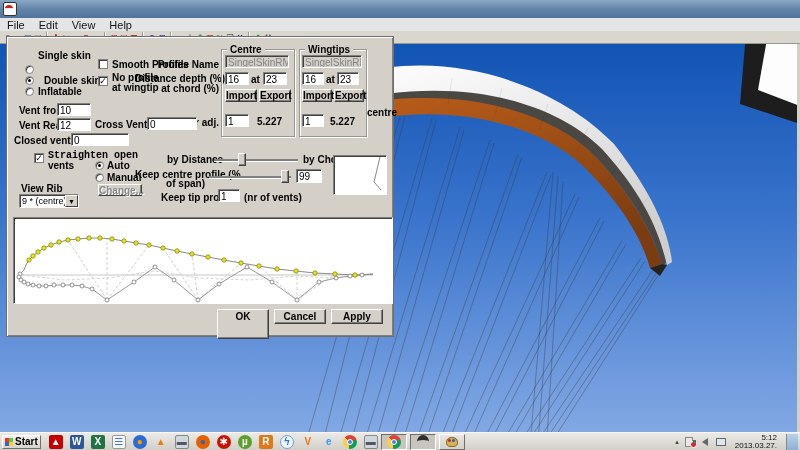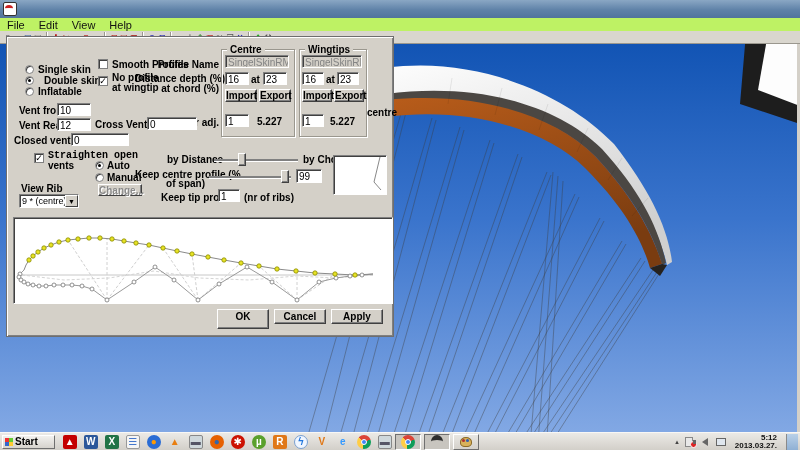--- a/index.html
+++ b/index.html
@@ -9,21 +9,21 @@
   
   .titlebar{position:absolute;left:0;top:0;width:800px;height:18px;z-index:5;
     background:linear-gradient(180deg,#8aa7c4 0%,#5f82a8 55%,#51749c 100%);
     display:flex;align-items:center;color:#fff;font-size:11px;font-weight:bold;
     padding-left:3px;box-sizing:border-box;white-space:nowrap;}
   .app-icon{width:12px;height:12px;margin-right:4px;background:#fff;border:1px solid #333;
     border-radius:2px;position:relative;flex:0 0 auto;}
   .app-icon:before{content:"";position:absolute;left:1px;top:2px;width:8px;height:4px;
     border-top:3px solid #c22;border-radius:50% 50% 0 0;}
   .menubar{position:absolute;left:0;top:18px;width:800px;height:13px;z-index:5;
-    background:#bef264;font-size:11px;display:flex;align-items:center;gap:0;
+    background:#e5e5e5;font-size:11px;display:flex;align-items:center;gap:0;
     border-bottom:1px solid #c2bfb6;}
   .menu-item{padding:0 7px;color:#111;}
   .toolbar{position:absolute;left:0;top:31px;width:800px;height:13px;z-index:5;
     background:#d9d6ce;display:flex;align-items:center;padding-left:3px;
     border-bottom:1px solid #9a978e;box-sizing:border-box;}
   .tb-icon{width:10px;height:11px;font-size:8px;line-height:11px;text-align:center;
     display:inline-block;overflow:hidden;}
   .tb-sep{width:1px;height:10px;background:#9a978e;border-right:1px solid #fff;
     margin:0 3px;display:inline-block;}
   .right-frame{position:absolute;right:0;top:44px;width:3px;height:388px;background:#d4d0c8;z-index:4;}
@@ -73,21 +73,21 @@
     border:1px solid;border-color:#808080 #fff #fff #808080;box-shadow:inset 1px 1px 0 #404040;
     box-sizing:content-box;}
   .preview{position:absolute;background:#fff;border:1px solid;border-color:#808080 #fff #fff #808080;
     box-shadow:inset 1px 1px 0 #404040;}
   
   .taskbar{position:absolute;left:0;top:432px;width:800px;height:18px;z-index:20;
     background:linear-gradient(180deg,#eceae6,#d2cfc9);border-top:1px solid #f8f7f5;
     display:flex;align-items:center;box-sizing:border-box;}
   .start-btn{margin-left:2px;height:14px;background:linear-gradient(180deg,#f2f1ee,#d6d3cd);
     border:1px solid;border-color:#fff #6f6f6f #6f6f6f #fff;display:flex;align-items:center;
-    padding:0 16px 0 2px;font-size:10px;font-weight:bold;gap:2px;box-sizing:border-box;}
+    padding:0 2px 0 2px;font-size:10px;font-weight:bold;gap:2px;box-sizing:border-box;}
   .flag{width:8px;height:8px;display:grid;grid-template-columns:4px 4px;grid-template-rows:4px 4px;}
   .flag i:nth-child(1){background:#e33;}.flag i:nth-child(2){background:#6c3;}
   .flag i:nth-child(3){background:#36c;}.flag i:nth-child(4){background:#fc3;}
   .ql{display:flex;align-items:center;gap:7px;margin-left:8px;}
   .ql-icon{width:14px;height:14px;display:flex;align-items:center;justify-content:center;
     font-size:10px;font-weight:bold;box-sizing:border-box;position:relative;}
   .ql-icon.sq{border-radius:2px;}
   .ql-icon.ci{border-radius:50%;}
   .chrome-ball{background:conic-gradient(from -50deg,#db4437 0 120deg,#0f9d58 0 240deg,#ffcd46 0 360deg);}
   .chrome-dot{position:absolute;left:4px;top:4px;width:6px;height:6px;border-radius:50%;
@@ -104,21 +104,21 @@
   .tray{margin-left:auto;display:flex;align-items:center;gap:5px;padding-right:2px;height:100%;}
   .tray-chevron{font-size:7px;color:#444;}
   .tray-ic{width:11px;height:11px;position:relative;display:flex;align-items:center;justify-content:center;}
   .doc-shape{width:8px;height:10px;background:#e8e8e8;border:1px solid #888;box-sizing:border-box;}
   .badge{position:absolute;right:-2px;bottom:-1px;width:5px;height:5px;border-radius:50%;
     background:#d22;border:1px solid #fff;box-sizing:content-box;}
   .speaker{width:0;height:0;border-top:4px solid transparent;border-bottom:4px solid transparent;
     border-right:6px solid #666;position:relative;}
   .speaker:before{content:"";position:absolute;left:-9px;top:-2px;width:3px;height:4px;background:#666;}
   .monitor{width:10px;height:8px;border:1px solid #666;background:#dfe6ee;box-sizing:border-box;}
-  .clock{font-size:8px;line-height:8px;text-align:right;color:#111;margin-left:3px;font-weight:bold;}
+  .clock{font-size:8px;line-height:8px;text-align:right;color:#111;margin-left:3px;}
   .show-desktop{width:11px;height:16px;margin-left:4px;background:linear-gradient(180deg,#b9d0e8,#8fb0d4);
     border-left:1px solid #8a8a8a;}
   svg{display:block;}
 </style>
 </head>
 <body>
 
 <div class="scene">
   <svg width="800" height="450" viewBox="0 0 800 450">
     <defs>
@@ -223,21 +223,21 @@
     <span class="tb-icon" style="color: rgb(0, 0, 170);">✕</span>
     <span class="tb-sep"></span>
     <span class="tb-icon" style="color: rgb(34, 170, 34);">❖</span>
     <span class="tb-icon" style="color: rgb(85, 85, 85);">⚒</span>
   </div>
 <div class="right-frame"></div>
 
 <div class="dialog">
 
   <span class="radio" style="left:18px;top:28px;"></span>
-  <span class="lbl" style="left:31px;top:27px;">Single skin</span>
+  <span class="lbl" style="left:31px;top:13px;">Single skin</span>
   <span class="radio on" style="left:18px;top:39px;"></span>
   <span class="lbl" style="left:31px;top:38px;margin-left:6px;">Double skin</span>
   <span class="radio" style="left:18px;top:50px;"></span>
   <span class="lbl" style="left:31px;top:49px;">Inflatable</span>
 
   <span class="check" style="left:91px;top:22px;"></span>
   <span class="lbl" style="left:105px;top:22px;">Smooth Profiles</span>
   <span class="check" style="left:91px;top:39px;">✓</span>
   <span class="lbl" style="left:105px;top:35px;">No profile</span>
   <span class="lbl" style="left:105px;top:45px;">at wingtip</span>
@@ -296,21 +296,21 @@
   </div>
   <span class="lbl" style="left:296px;top:117px;">by Chord</span>
   <span class="lbl r" style="left:128px;top:132px;width:70px;">Keep centre profile (%</span>
   <span class="lbl r" style="left:128px;top:141px;width:70px;">of span)</span>
   <div class="slider-track" style="left:202px;top:139px;width:82px;">
     <span class="slider-thumb" style="left:72px;"></span>
   </div>
   <span class="field" style="left:289px;top:132px;width:26px;height:14px;">99</span>
   <span class="lbl" style="left:154px;top:155px;">Keep tip profile</span>
   <span class="field" style="left:211px;top:152px;width:22px;height:13px;">1</span>
-  <span class="lbl" style="left:237px;top:155px;">(nr of ribs)</span>
+  <span class="lbl" style="left:237px;top:155px;">(nr of vents)</span>
   <div class="preview" style="left:326px;top:118px;width:52px;height:38px;">
     <svg width="50" height="36" viewBox="0 0 50 36">
         <polyline points="46,1 40,26 47,34" fill="none" stroke="#888" stroke-width="1"></polyline>
       </svg>
   </div>
 
   <span class="lbl" style="left:14px;top:146px;">View Rib</span>
   <div class="combo" style="left:12px;top:157px;width:60px;height:14px;">
     <span class="val" style="font-size:9px;">9 * (centre)</span>
     <span class="arrow">▼</span>
@@ -379,21 +379,21 @@
         <circle cx="227" cy="45" r="2.2" fill="#e6e225" stroke="#8a8a00" stroke-width="0.8"></circle>
         <circle cx="245" cy="48" r="2.2" fill="#e6e225" stroke="#8a8a00" stroke-width="0.8"></circle>
         <circle cx="263" cy="51" r="2.2" fill="#e6e225" stroke="#8a8a00" stroke-width="0.8"></circle>
         <circle cx="282" cy="53" r="2.2" fill="#e6e225" stroke="#8a8a00" stroke-width="0.8"></circle>
         <circle cx="301" cy="55" r="2.2" fill="#e6e225" stroke="#8a8a00" stroke-width="0.8"></circle>
         <circle cx="321" cy="56" r="2.2" fill="#e6e225" stroke="#8a8a00" stroke-width="0.8"></circle>
         <circle cx="341" cy="57" r="2.2" fill="#e6e225" stroke="#8a8a00" stroke-width="0.8"></circle>
       </svg>
   </div>
 
-  <span class="btn" style="left:210px;top:272px;width:52px;height:20px;line-height:13px;">OK</span>
+  <span class="btn" style="left:210px;top:272px;width:52px;height:30px;line-height:13px;">OK</span>
   <span class="btn" style="left:267px;top:272px;width:52px;height:15px;line-height:13px;">Cancel</span>
   <span class="btn" style="left:324px;top:272px;width:52px;height:15px;line-height:13px;">Apply</span>
 </div>
 
 <div class="taskbar">
   <div class="start-btn">
     <span class="flag">
         <i></i>
         <i></i>
         <i></i>

